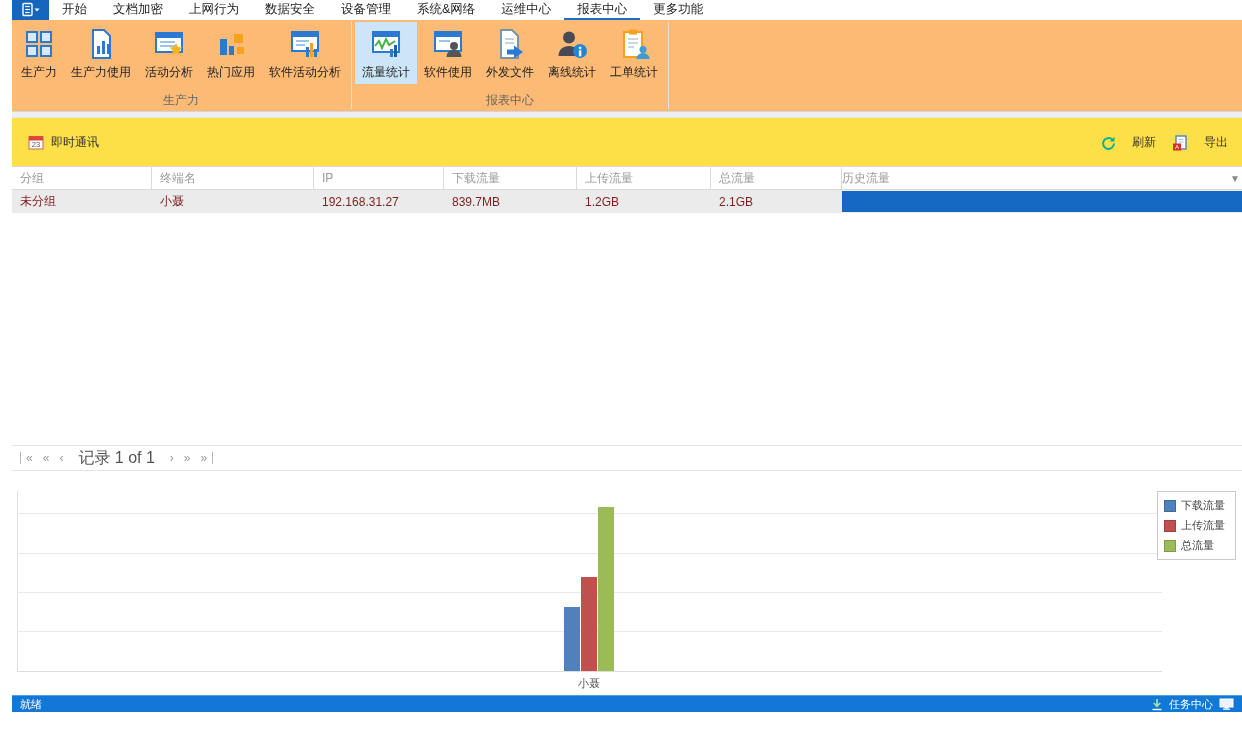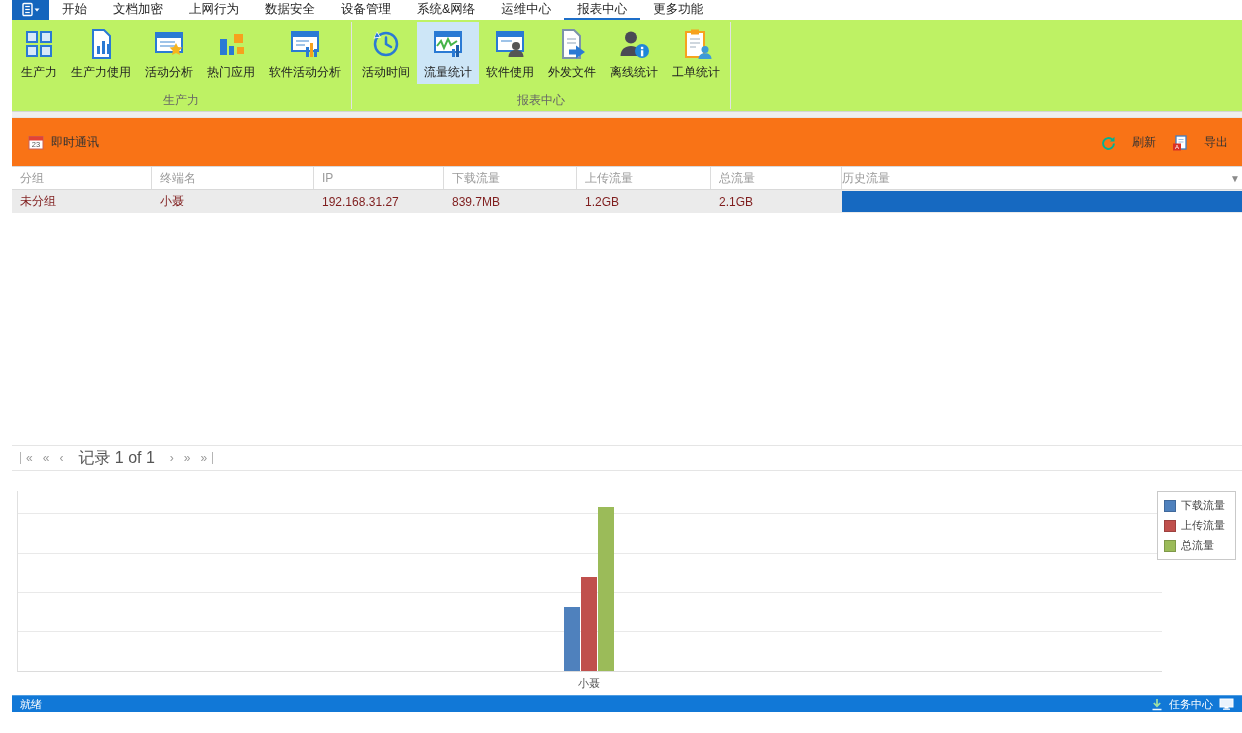--- a/index.html
+++ b/index.html
@@ -7,32 +7,32 @@
   body { font-family:"Liberation Sans","DejaVu Sans",sans-serif; font-size:12px; color:#333; background:#fff; }
   .page { width:1242px; height:712px; display:flex; flex-direction:column; background:#fff;padding-left:12px; }
 
   
   .tabbar { height:20px; display:flex; align-items:stretch; background:#fff; flex:none; }
   .app-btn { width:37px; background:#1565bd; display:flex; align-items:center; justify-content:center; cursor:pointer; flex:none; }
   .tab { padding:0 13px; display:flex; align-items:center; font-size:12.5px; color:#1f1f1f; cursor:pointer; border-bottom:2px solid transparent; }
   .tab.selected { border-bottom:2px solid #1e6ec8; }
 
   
-  .ribbon { height:92px; background:#bef264; border-bottom:1px solid #d5d5d5; display:flex; flex:none; }
+  .ribbon { height:92px; background:#fdba74; border-bottom:1px solid #d5d5d5; display:flex; flex:none; }
   .ribbon-group { display:flex; flex-direction:column; }
   .rg-buttons { flex:1; display:flex; align-items:flex-start; padding:2px 2px 0 2px; }
   .rg-label { height:19px; text-align:center; color:#666; font-size:12px; line-height:16px; }
   .rbtn { display:flex; flex-direction:column; align-items:center; padding:5px 7px 3px 7px; min-width:48px; cursor:pointer; border-radius:0; }
   .rbtn.selected { background:#cde6f7; }
   .rbtn .ric { width:34px; height:34px; display:flex; align-items:center; justify-content:center; }
   .rbtn .rlb { margin-top:3px; font-size:12px; color:#222; white-space:nowrap; }
   .rg-sep { width:1px; background:#e2e2e2; margin:2px 1px; }
 
   
-  .filterbar { height:54px; flex:none; background:#f97316; display:flex; flex-direction:column; }
+  .filterbar { height:54px; flex:none; background:#fde047; display:flex; flex-direction:column; }
   .filter-strip { height:6px; background:#efefef; border-bottom:1px solid #e6e6e6; }
   .filter-row { flex:1; display:flex; align-items:center; padding:0 14px 0 16px; }
   .filter-left { display:flex; align-items:center; gap:7px; cursor:pointer; }
   .filter-right { margin-left:auto; display:flex; align-items:center; gap:16px; }
   .tool-btn { display:flex; align-items:flex-end; gap:16px; cursor:pointer; color:#333; }
 
   
   .grid { flex:none; border-top:1px solid #d9d9d9; }
   .grid-header { display:flex; height:23px; border-bottom:1px solid #d9d9d9; background:#fff; }
   .gh-cell { display:flex; align-items:center; padding:0 8px; color:#9b9b9b; border-right:1px solid #dcdcdc; overflow:hidden; white-space:nowrap; }
@@ -161,31 +161,20 @@
           <span class="rlb">软件活动分析</span>
         </div>
       </div>
       <div class="rg-label">生产力</div>
     </div>
 
     <div class="rg-sep"></div>
 
     <div class="ribbon-group">
       <div class="rg-buttons">
-        <div class="rbtn">
-          <span class="ric">
-            <svg width="32" height="32" viewBox="0 0 32 32">
-              <circle cx="16" cy="16" r="11" fill="none" stroke="#2a7ad4" stroke-width="2.5"></circle>
-              <path d="M16 9.5v6.5l5 3" fill="none" stroke="#2a7ad4" stroke-width="2.5" stroke-linecap="round"></path>
-              <path d="M7 3.5l-3.5 7 7.5-1z" fill="#fff"></path>
-              <path d="M6.8 4.5l-2.3 5 5.2-.7z" fill="#2a7ad4"></path>
-            </svg>
-          </span>
-          <span class="rlb">活动时间</span>
-        </div>
         <div class="rbtn selected">
           <span class="ric">
             <svg width="32" height="32" viewBox="0 0 32 32">
               <rect x="3" y="4" width="26" height="20" fill="#fff" stroke="#2a7ad4" stroke-width="2"></rect>
               <rect x="4" y="5" width="24" height="4" fill="#2a7ad4"></rect>
               <polyline points="5,18 9,13 12,20 16,11 19,17 25,13" fill="none" stroke="#46b449" stroke-width="2"></polyline>
               <rect x="20" y="21" width="3" height="8" fill="#2a7ad4"></rect>
               <rect x="24" y="17" width="3" height="12" fill="#1f5fa8"></rect>
             </svg>
           </span>

